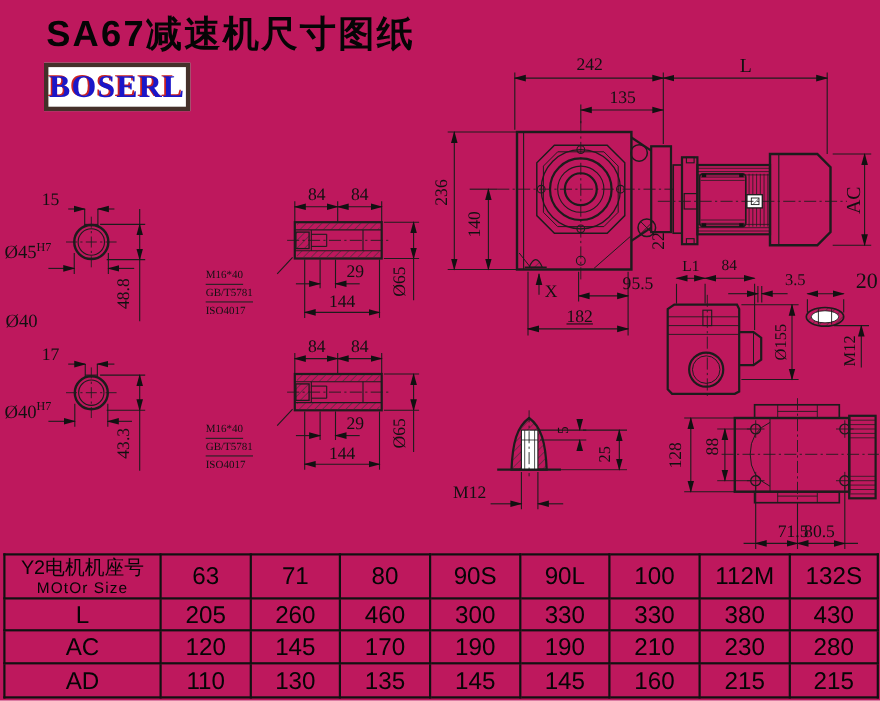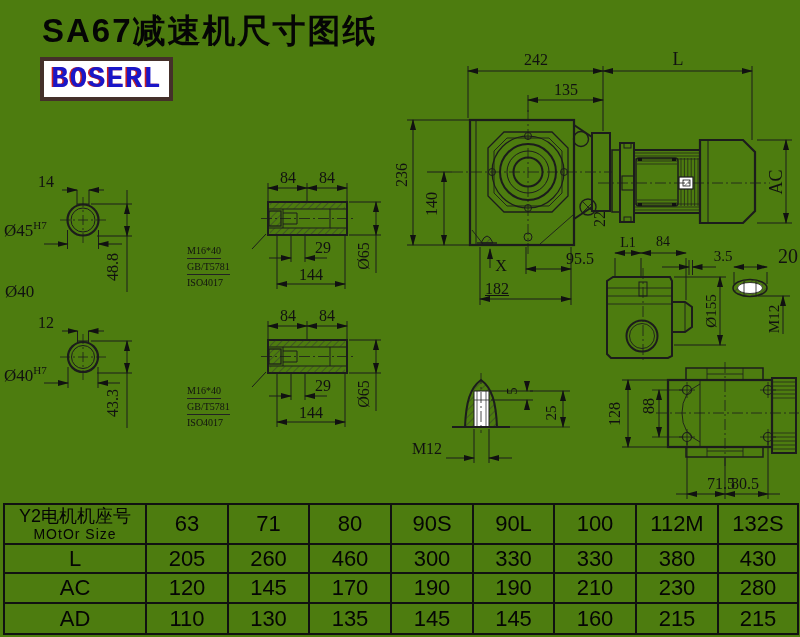--- a/index.html
+++ b/index.html
@@ -1,27 +1,27 @@
 <!DOCTYPE html>
 <html><head>
 <meta charset="utf-8">
 <style>
   html,body{margin:0;padding:0;background:#fff;}
-  #stage{position:relative;width:800px;height:637px;background:#4d7c0f;overflow:hidden;
+  #stage{position:relative;width:800px;height:637px;background:#be185d;overflow:hidden;
          font-family:"Liberation Serif",serif;color:#111;}
   #lines{position:absolute;left:0;top:0;z-index:1;}
   .t{position:absolute;z-index:2;white-space:nowrap;font-family:"Liberation Serif",serif;
      color:#111;font-size:16px;transform:translate(-50%,-50%);line-height:1;}
   .rot{transform:translate(-50%,-50%) rotate(-90deg);}
   .anchor{transform:none;}
   .title{font-family:"Liberation Sans","DejaVu Sans",sans-serif;font-weight:bold;
          font-size:33px;letter-spacing:2px;color:#050505;}
   .logo-box{position:absolute;left:40px;top:57px;width:125px;height:36px;z-index:2;
             border:4px solid #44302a;background:#fff;display:flex;align-items:center;justify-content:center;}
-  .logo-text{font-family:Liberation Mono, monospace;font-weight:bold;font-size:29px;
+  .logo-text{font-family:Liberation Serif, serif;font-weight:bold;font-size:29px;
              color:#1a16c8;letter-spacing:1px;text-shadow:-1.5px -0.5px 0 #cc2222;}
   .note{position:absolute;z-index:2;font-size:10px;line-height:15px;font-family:"Liberation Serif",serif;}
   .note .u{border-bottom:1px solid #222;display:inline-block;}
   .sup{font-size:11px;vertical-align:super;}
   
   #spec{position:absolute;left:3px;top:503px;width:794px;z-index:2;
         border-collapse:collapse;table-layout:fixed;
         font-family:"Liberation Sans","DejaVu Sans",sans-serif;}
   #spec td{border:2px solid #111;text-align:center;vertical-align:middle;
            font-size:22px;padding:0;color:#050505;}
@@ -338,29 +338,29 @@
   <span class="logo-text">BOSERL</span>
 </div>
 
 <span class="t" style="left:536px;top:60px;">242</span>
 <span class="t" style="left:678px;top:59px;font-size:18px;">L</span>
 <span class="t" style="left:566px;top:90px;">135</span>
 <span class="t rot" style="left:402px;top:175px;">236</span>
 <span class="t rot" style="left:432px;top:204px;">140</span>
 <span class="t rot" style="left:600px;top:219px;">22</span>
 <span class="t" style="left:580px;top:259px;">95.5</span>
-<span class="t" style="left:497px;top:289px;text-decoration:underline;">182</span>
+<span class="t" style="left:527px;top:289px;text-decoration:underline;">182</span>
 <span class="t" style="left:501px;top:266px;">X</span>
 <span class="t rot" style="left:776px;top:182px;font-size:18px;">AC</span>
 
-<span class="t" style="left:46px;top:182px;">14</span>
+<span class="t" style="left:46px;top:182px;">15</span>
 <span class="t anchor" style="left:4px;top:220px;font-size:17px;"><span>Ø45</span><span class="sup">H7</span></span>
 <span class="t rot" style="left:113px;top:267px;">48.8</span>
 <span class="t anchor" style="left:5px;top:283px;font-size:17px;">Ø40</span>
-<span class="t" style="left:46px;top:323px;">12</span>
+<span class="t" style="left:46px;top:323px;">17</span>
 <span class="t anchor" style="left:4px;top:365px;font-size:17px;"><span>Ø40</span><span class="sup">H7</span></span>
 <span class="t rot" style="left:113px;top:403px;">43.3</span>
 
 <span class="t" style="left:288px;top:178px;">84</span>
 <span class="t" style="left:327px;top:178px;">84</span>
 <span class="t" style="left:323px;top:248px;">29</span>
 <span class="t" style="left:311px;top:275px;">144</span>
 <span class="t rot" style="left:364px;top:256px;">Ø65</span>
 <div class="note" style="left:187px;top:243px;">
   <span class="u">M16*40</span><br>

